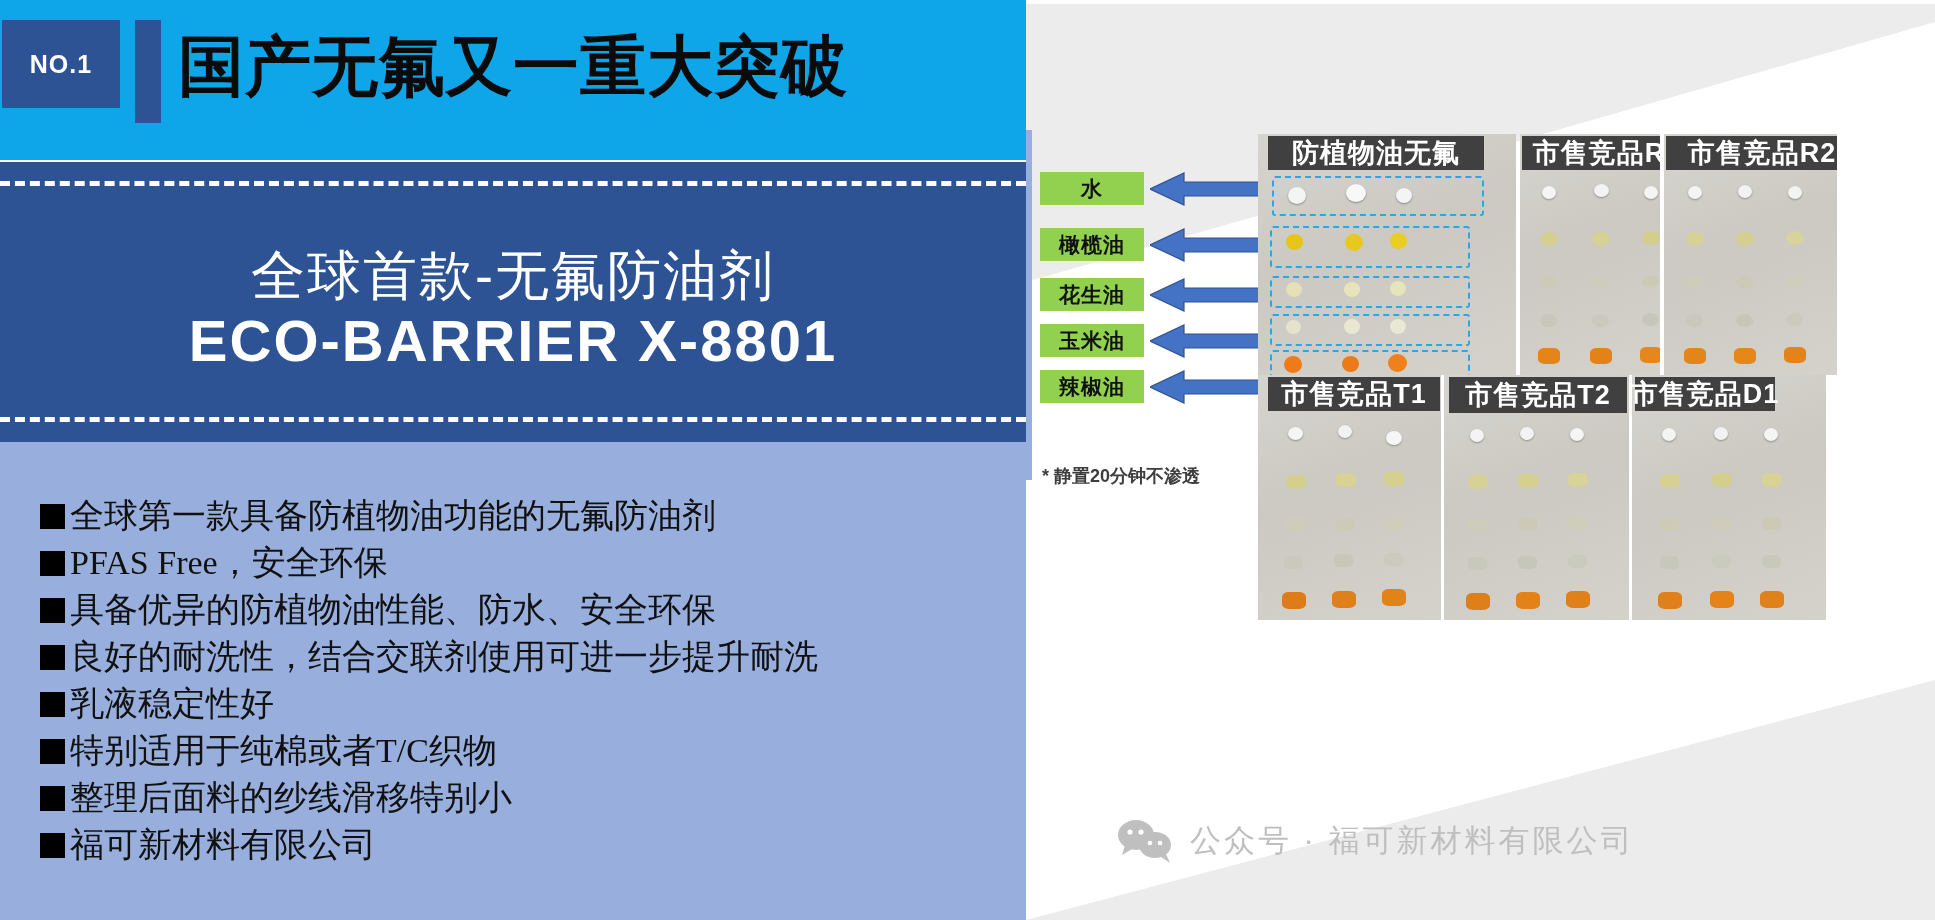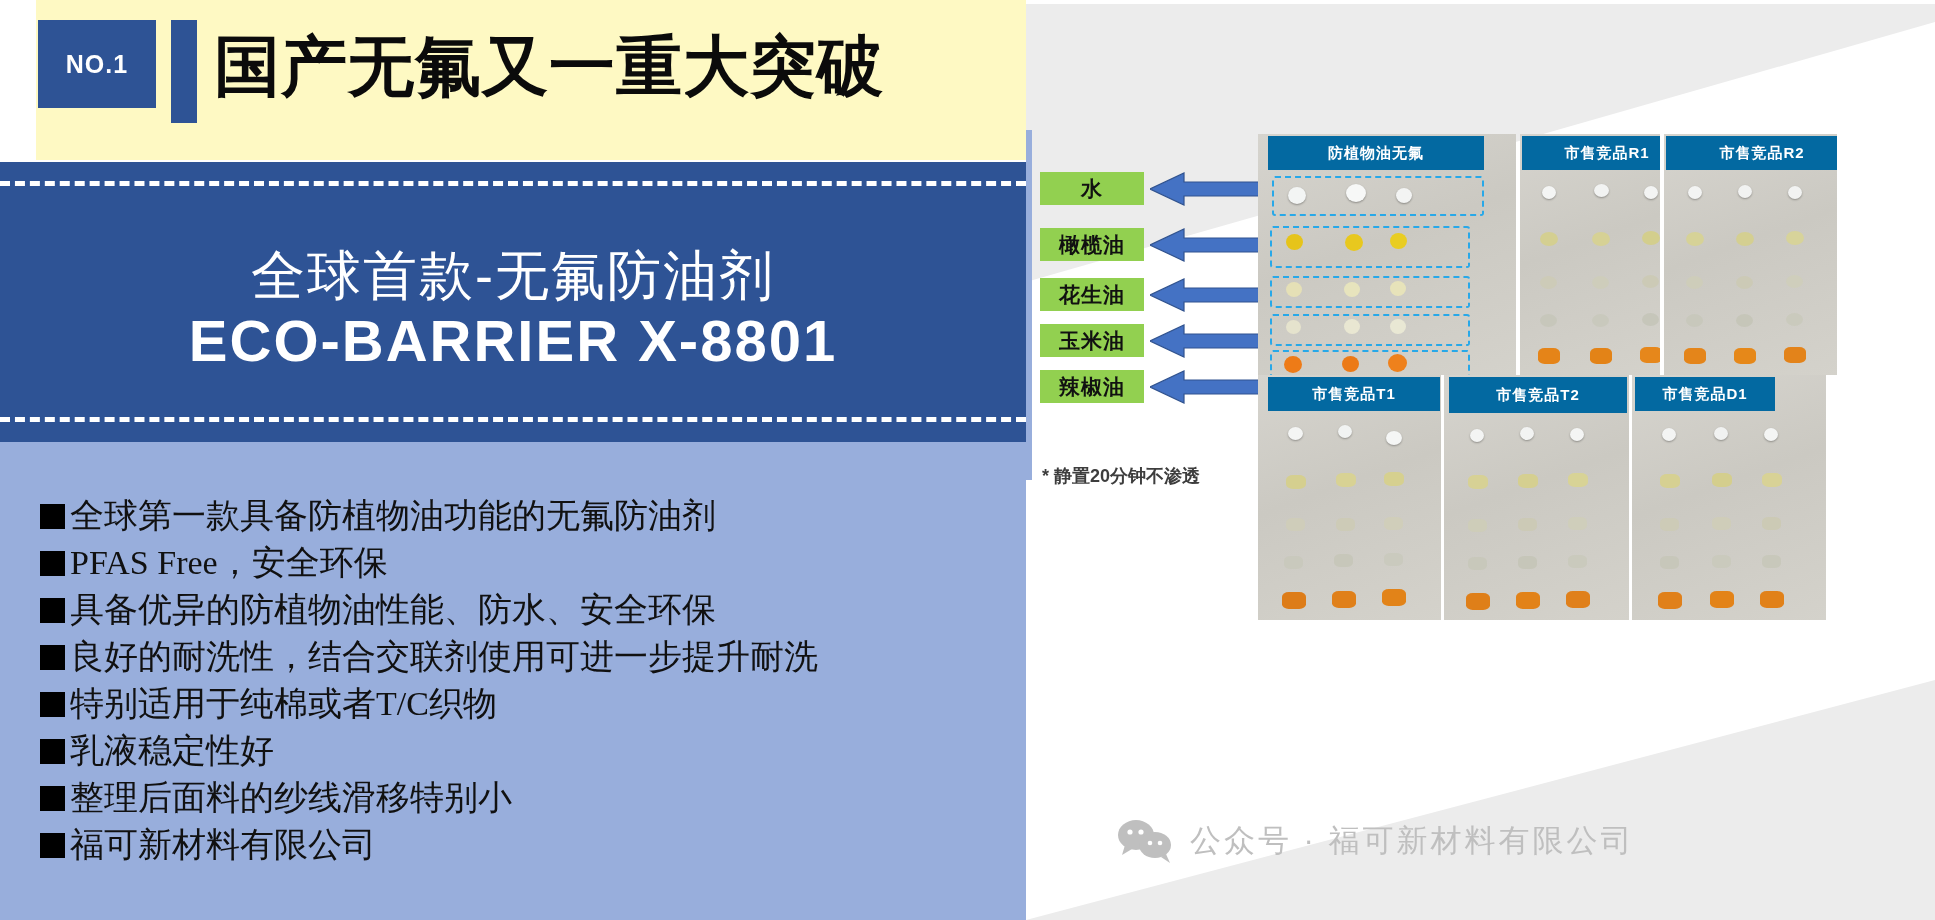--- a/index.html
+++ b/index.html
@@ -8,21 +8,21 @@
     width:1935px; height:920px;
     font-family:"Liberation Sans","DejaVu Sans",sans-serif;
     overflow:hidden; position:relative;
   }
   #slide { position:absolute; inset:0; background:#ffffff; }
 
   
   #left-col { position:absolute; left:0; top:0; width:1026px; height:920px; background:#ffffff; }
 
   
-  #header-bar { position:absolute; left:0; top:0; width:1026px; height:160px; background:#fef9c3;margin-left:36px; }
+  #header-bar { position:absolute; left:0; top:0; width:1026px; height:160px; background:#0ea5e9; }
   #no1-badge {
     position:absolute; left:2px; top:20px; width:118px; height:88px;
     background:#2E5395; color:#ffffff;
     display:flex; align-items:center; justify-content:center;
     font-weight:bold; font-size:25px; letter-spacing:1px;
   }
   #accent-bar { position:absolute; left:135px; top:20px; width:26px; height:103px; background:#2E5395; }
   #slide-title {
     position:absolute; left:178px; top:17px; width:820px; height:100px;
     display:flex; align-items:center;
@@ -97,23 +97,23 @@
   }
 
   
   .photo-row { position:absolute; display:flex; }
   .panel { position:relative; background:#CFCDC7; overflow:hidden; }
   .panel-inner {
     position:absolute; inset:0;
     background:linear-gradient(160deg,#d6d4ce 0%,#cbc9c2 45%,#d4d2cb 100%);
   }
   .panel-hdr {
-    position:absolute; background:#0369a1; color:#ffffff;
+    position:absolute; background:#404040; color:#ffffff;
     display:flex; align-items:center; justify-content:center;
-    font-size:15px; font-weight:bold; letter-spacing:1px; white-space:nowrap;
+    font-size:27px; font-weight:bold; letter-spacing:1px; white-space:nowrap;
     z-index:4;
   }
   .spot { position:absolute; border-radius:50%; z-index:2; }
   .dashbox {
     position:absolute; border:2px dashed #28A8E8; border-radius:3px; z-index:3;
   }
 
   
   #footer {
     position:absolute; left:90px; bottom:55px; width:800px;
@@ -153,25 +153,25 @@
       <div class="bullet-row">
         <span class="bullet-sq"></span>
         <span>具备优异的防植物油性能、防水、安全环保</span>
       </div>
       <div class="bullet-row">
         <span class="bullet-sq"></span>
         <span>良好的耐洗性，结合交联剂使用可进一步提升耐洗</span>
       </div>
       <div class="bullet-row">
         <span class="bullet-sq"></span>
+        <span>乳液稳定性好</span>
+      </div>
+      <div class="bullet-row">
+        <span class="bullet-sq"></span>
         <span>特别适用于纯棉或者T/C织物</span>
-      </div>
-      <div class="bullet-row">
-        <span class="bullet-sq"></span>
-        <span>乳液稳定性好</span>
       </div>
       <div class="bullet-row">
         <span class="bullet-sq"></span>
         <span>整理后面料的纱线滑移特别小</span>
       </div>
       <div class="bullet-row">
         <span class="bullet-sq"></span>
         <span>福可新材料有限公司</span>
       </div>
     </div>

